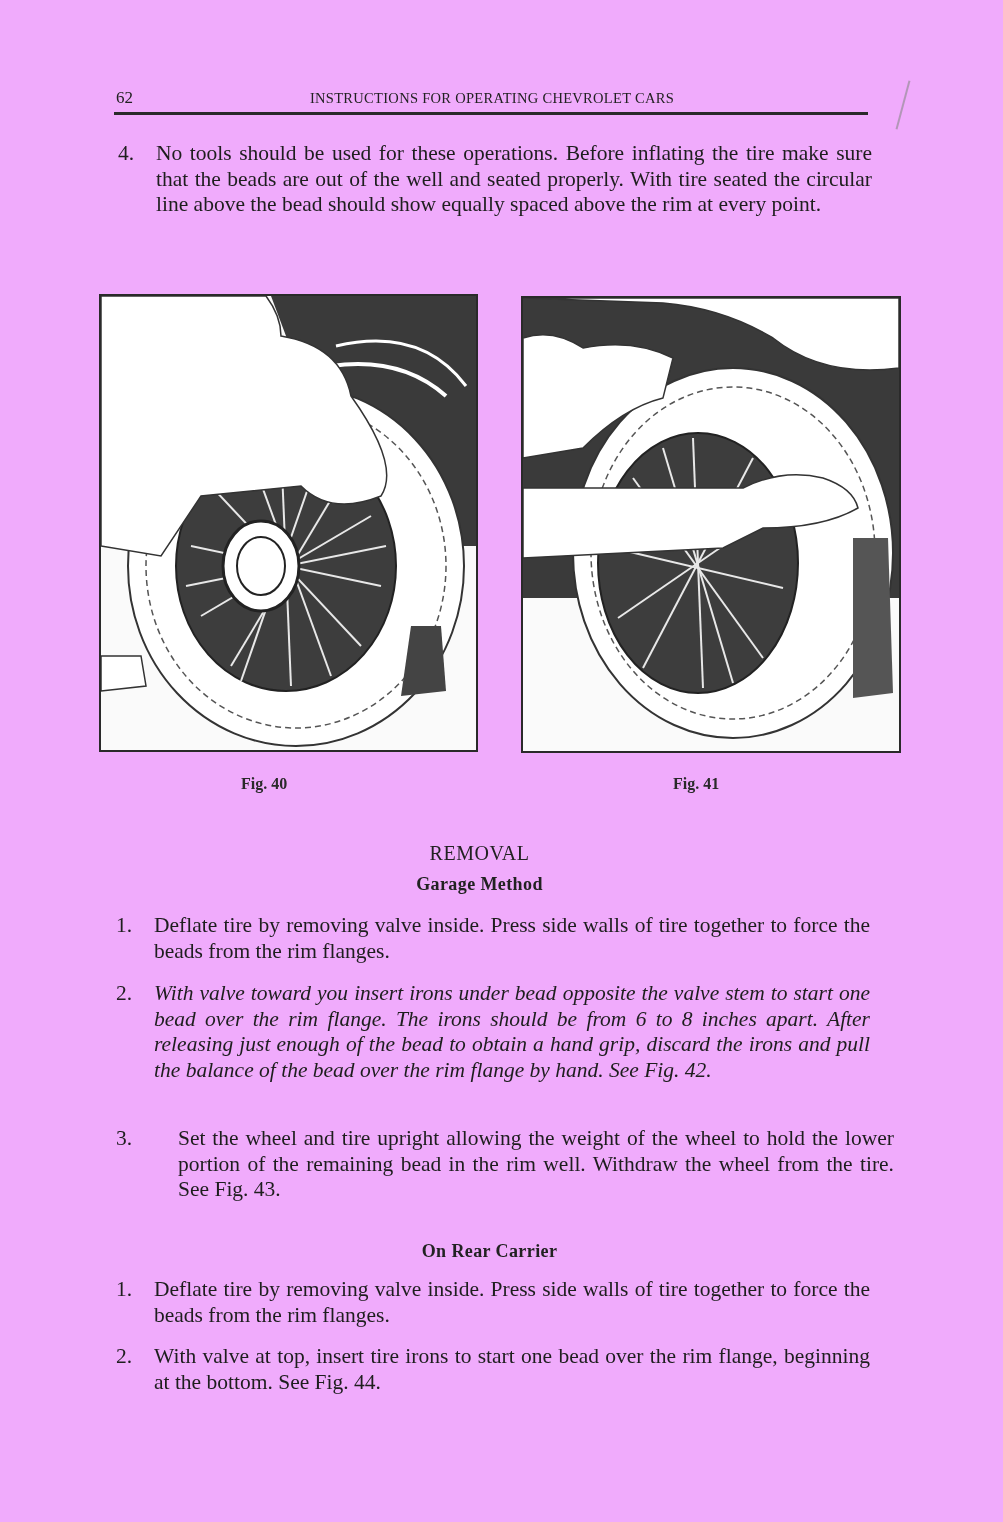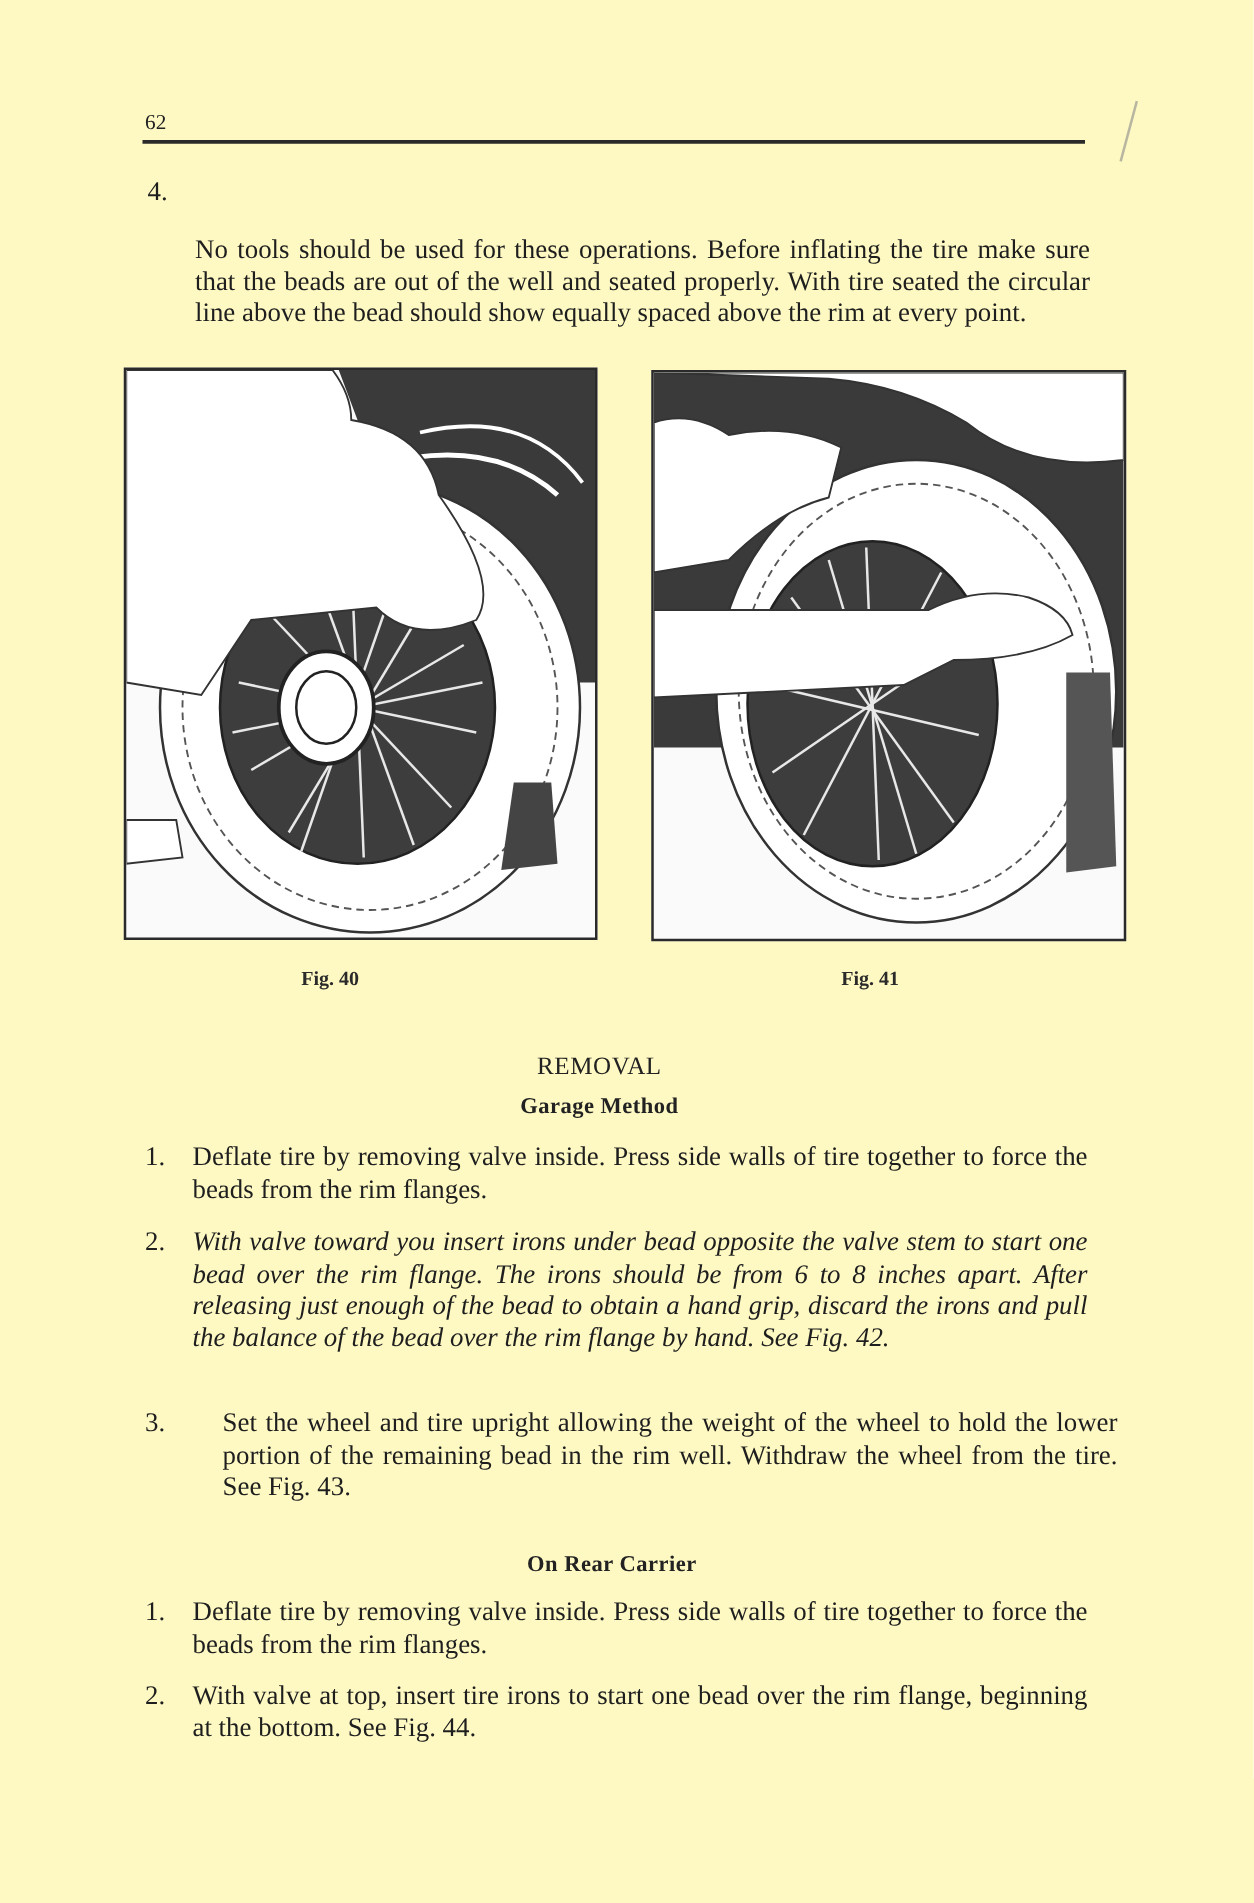--- a/index.html
+++ b/index.html
@@ -1,18 +1,18 @@
 <!DOCTYPE html>
 <html><head>
 <meta charset="utf-8">
 <style>
   html, body { margin: 0; padding: 0; background: #ffffff; }
   body { width: 1003px; height: 1522px; position: relative; overflow: hidden;
          font-family: "DejaVu Serif", "Liberation Serif", serif; color: #222; }
-  .page { position: absolute; left: 0; top: 0; width: 1003px; height: 1522px; background: #fef9c3; }
+  .page { position: absolute; left: 0; top: 0; width: 1003px; height: 1522px; background: #f0abfc; }
 
   .running-head { position: absolute; left: 116px; top: 88px; width: 752px; height: 22px; }
   .page-num { position: absolute; left: 0; top: 0; font-size: 17px; font-family: "Liberation Serif", serif; }
   .head-title { position: absolute; left: 0; width: 100%; top: 2px; text-align: center;
                 font-family: "Liberation Serif", serif; font-size: 14.5px; letter-spacing: 0.3px; }
   .head-rule { position: absolute; left: 114px; top: 112px; width: 754px; height: 3px; background: #2a2a2a; }
   .margin-mark { position: absolute; left: 902px; top: 80px; width: 2px; height: 50px;
                  background: #888; transform: rotate(15deg); opacity: 0.6; }
 
   .item { position: absolute; font-family: "Liberation Serif", serif; font-size: 21.5px; line-height: 25.5px; color: #1e1e1e; }
@@ -27,27 +27,28 @@
   .h-main { font-size: 20px; letter-spacing: 0.5px; }
   .h-sub { font-size: 18px; font-weight: bold; letter-spacing: 0.4px; }
 </style>
 </head>
 <body>
 
 <div class="page">
 
   <div class="running-head">
     <span class="page-num">62</span>
+    <div class="head-title">INSTRUCTIONS FOR OPERATING CHEVROLET CARS</div>
   </div>
   <div class="head-rule"></div>
   <div class="margin-mark"></div>
 
   <div class="item" style="left:118px; top:141px; width:754px;">
     <span class="num">4.</span>
-    <div class="txt" style="width:716px;margin-top:46px;">No tools should be used for these operations. Before inflating the tire make sure that the beads are out of the well and seated properly. With tire seated the circular line above the bead should show equally spaced above the rim at every point.</div>
+    <div class="txt" style="width:716px;">No tools should be used for these operations. Before inflating the tire make sure that the beads are out of the well and seated properly. With tire seated the circular line above the bead should show equally spaced above the rim at every point.</div>
   </div>
 
   <div class="figure" style="left:99px; top:294px; width:375px; height:454px;">
     <svg viewBox="0 0 375 454">
       <path d="M170 0 L375 0 L375 250 L330 250 Q300 120 200 80 Z" fill="#3a3a3a"></path>
       <path d="M230 70 Q300 60 345 100" stroke="#fff" stroke-width="4" fill="none"></path>
       <path d="M235 50 Q320 30 365 90" stroke="#fff" stroke-width="3" fill="none"></path>
       <ellipse cx="195" cy="270" rx="168" ry="180" fill="#fff" stroke="#333" stroke-width="2"></ellipse>
       <ellipse cx="195" cy="270" rx="150" ry="162" fill="none" stroke="#555" stroke-width="1.5" stroke-dasharray="6 4"></ellipse>
       <ellipse cx="185" cy="270" rx="110" ry="125" fill="#3d3d3d" stroke="#222" stroke-width="2"></ellipse>

